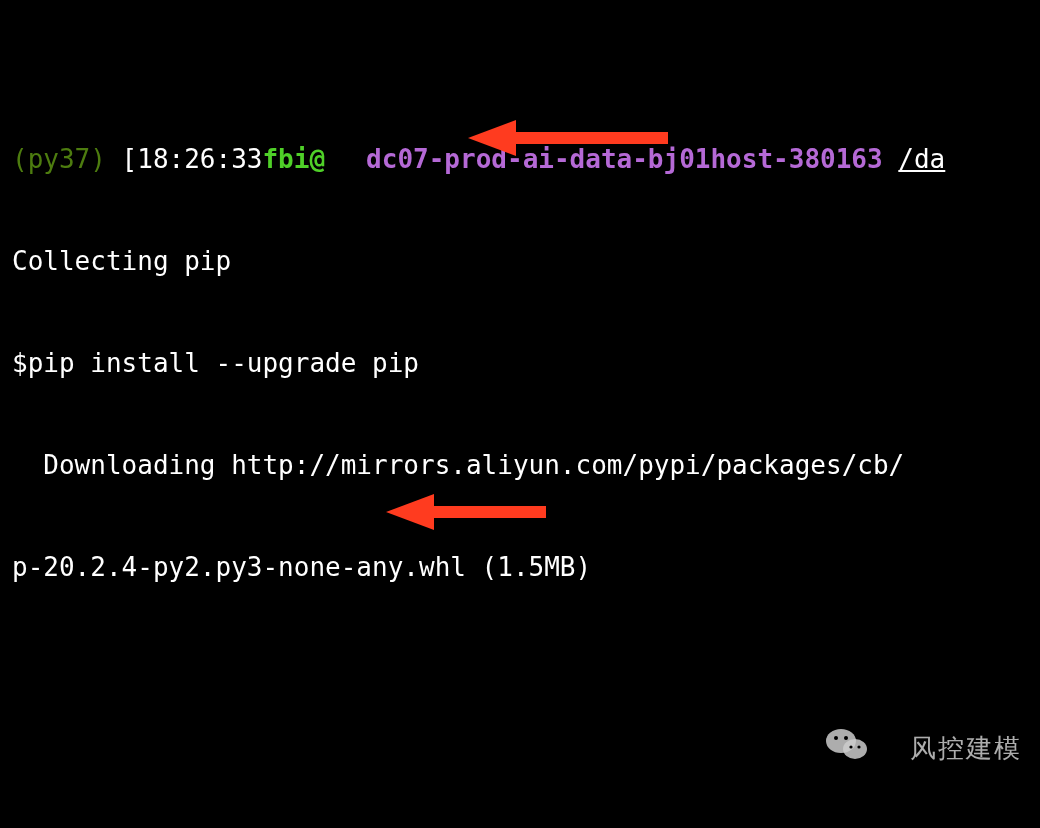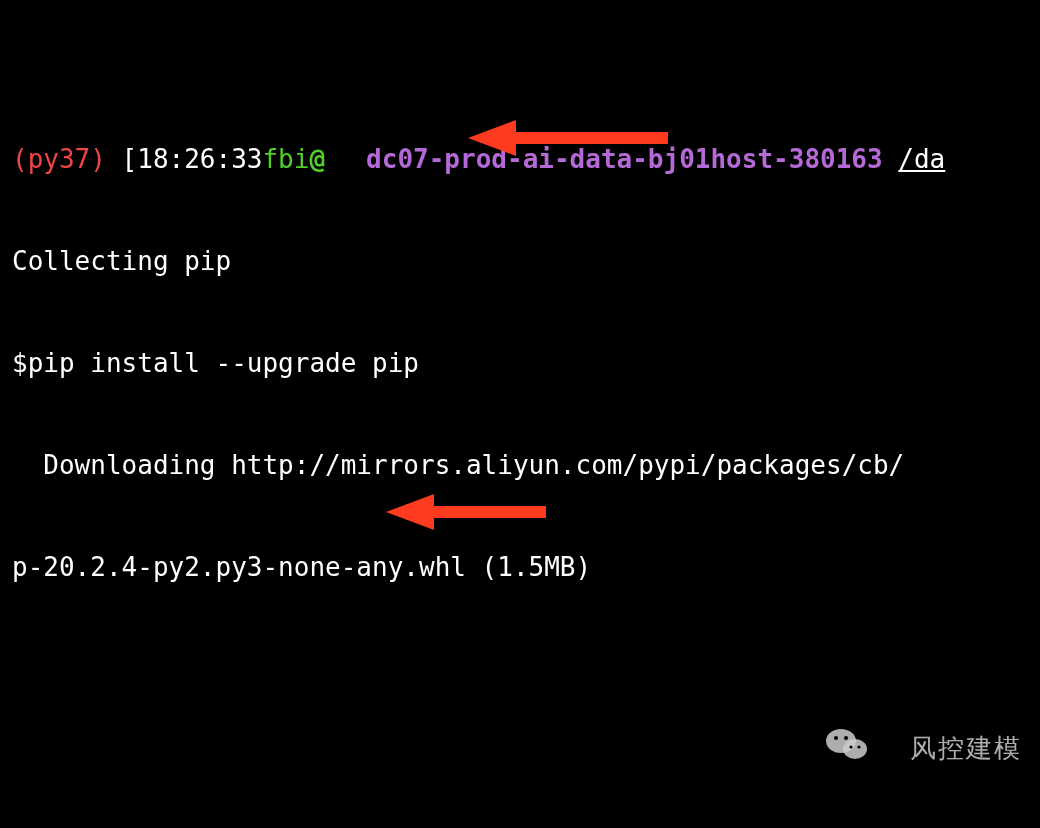--- a/index.html
+++ b/index.html
@@ -17,23 +17,23 @@
     height: 828px;
     background: #000;
     color: #fff;
     font-size: 26px;
     line-height: 34px;
     padding: 6px 12px 0 12px;
     box-sizing: border-box;
     white-space: pre;
   }
   .line { display: block; }
-  .env { color: #ef4444; }
+  .env { color: #4d7c0f; }
   .time { color: #ffffff; }
-  .user { color: #4fd028; font-weight: 400; }
+  .user { color: #4fd028; font-weight: 700; }
   .at { color: #4fd028; font-weight: 600; }
   .host { color: #b569d6; font-weight: 600; padding-left: 41px; }
   .path { color: #ffffff; text-decoration: underline; }
   .bar-full {
     display: inline-block;
     vertical-align: -5px;
     height: 26px;
     background: #ffffff;
   }
   .arrow {

